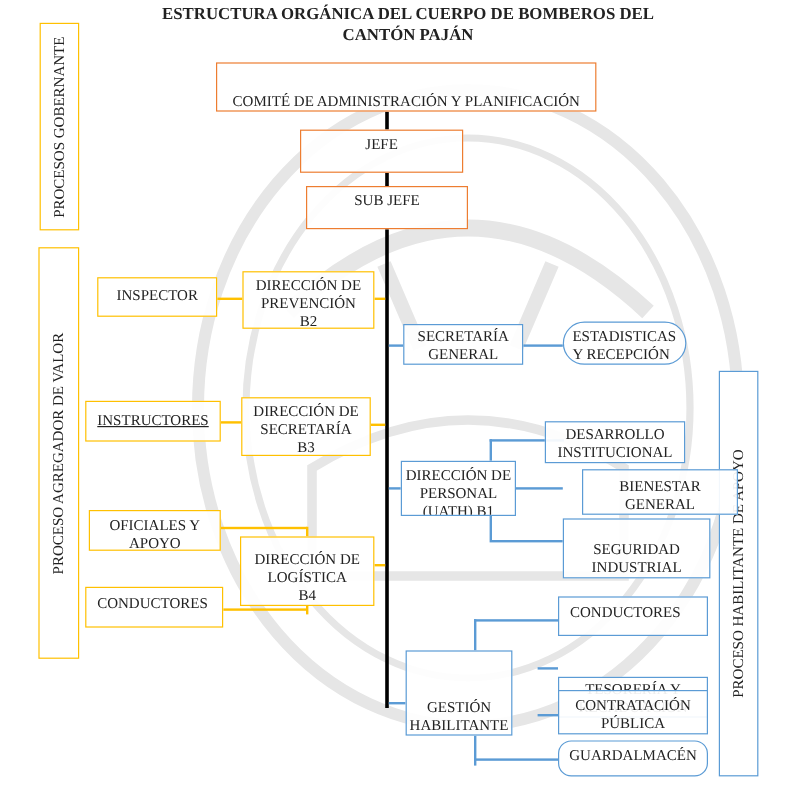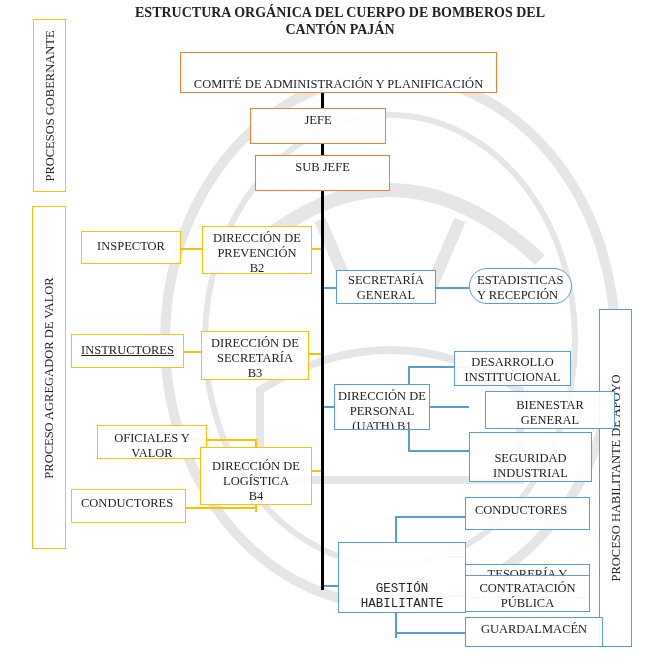--- a/index.html
+++ b/index.html
@@ -106,24 +106,24 @@
   <span>INSTRUCTORES</span>
 </div>
 <div class="box yellow clip" style="left:201px; top:331px; width:108px; height:49px;">
   <div>
     <span>DIRECCIÓN DE</span>
     <span>SECRETARÍA</span>
     <span>B3</span>
   </div>
 </div>
 
-<div class="box yellow clip" style="left:74px; top:425px; width:110px; height:34px; padding-top:5px;margin-left:23px;">
+<div class="box yellow clip" style="left:74px; top:425px; width:110px; height:34px; padding-top:5px;">
   <div>
     <span>OFICIALES Y</span>
-    <span>VALOR</span>
+    <span>APOYO</span>
   </div>
 </div>
 <div class="box yellow top-align" style="left:71px; top:489px; width:115px; height:34px; padding-top:6px; justify-content:flex-start; padding-left:9px;">
   <span>CONDUCTORES</span>
 </div>
 <div class="box yellow" style="left:200px; top:447px; width:112px; height:58px;">
   <div>
     <span>DIRECCIÓN DE</span>
     <span>LOGÍSTICA</span>
     <span>B4</span>
@@ -162,36 +162,36 @@
     <span>GENERAL</span>
   </div>
 </div>
 <div class="box blue" style="left:469px; top:432px; width:123px; height:50px;">
   <div>
     <span>SEGURIDAD</span>
     <span>INDUSTRIAL</span>
   </div>
 </div>
 
-<div class="box blue" style="left:338px; top:542px; width:128px; height:71px;font-family:Liberation Mono, monospace;">
+<div class="box blue" style="left:338px; top:542px; width:89px; height:71px;">
   <div>
     <span>GESTIÓN</span>
     <span>HABILITANTE</span>
   </div>
 </div>
 <div class="box blue top-align left-align" style="left:465px; top:497px; width:125px; height:33px; padding-left:9px; padding-top:5px;">
   <span>CONDUCTORES</span>
 </div>
 <div class="box blue" style="left:465px; top:564px; width:125px; height:34px;">
   <div>
     <span>TESORERÍA Y</span>
     <span>RECADUACIÓN</span>
   </div>
 </div>
 <div class="box blue" style="left:465px; top:575px; width:125px; height:37px;">
   <div>
     <span>CONTRATACIÓN</span>
     <span>PÚBLICA</span>
   </div>
 </div>
-<div class="box blue top-align" style="left:465px; top:617px; width:138px; height:30px; padding-top:4px;">
+<div class="box blue top-align" style="left:465px; top:617px; width:125px; height:30px; padding-top:4px;border-radius:11px;">
   <span>GUARDALMACÉN</span>
 </div>
 
 </body></html>

